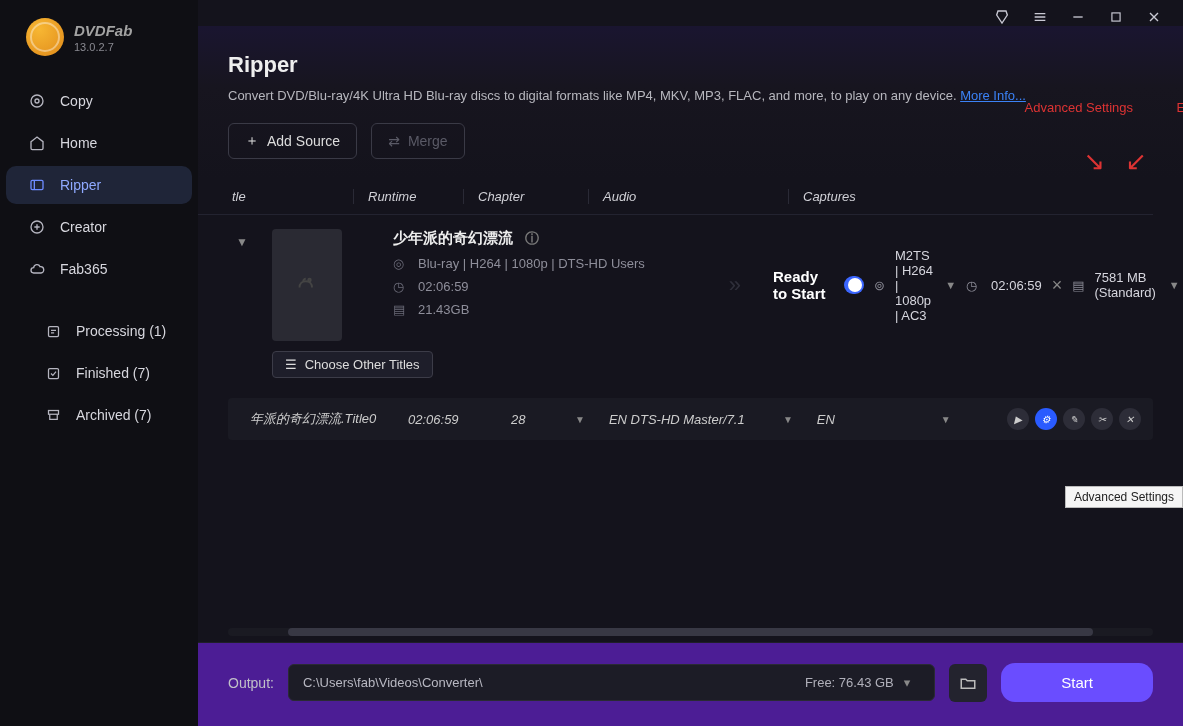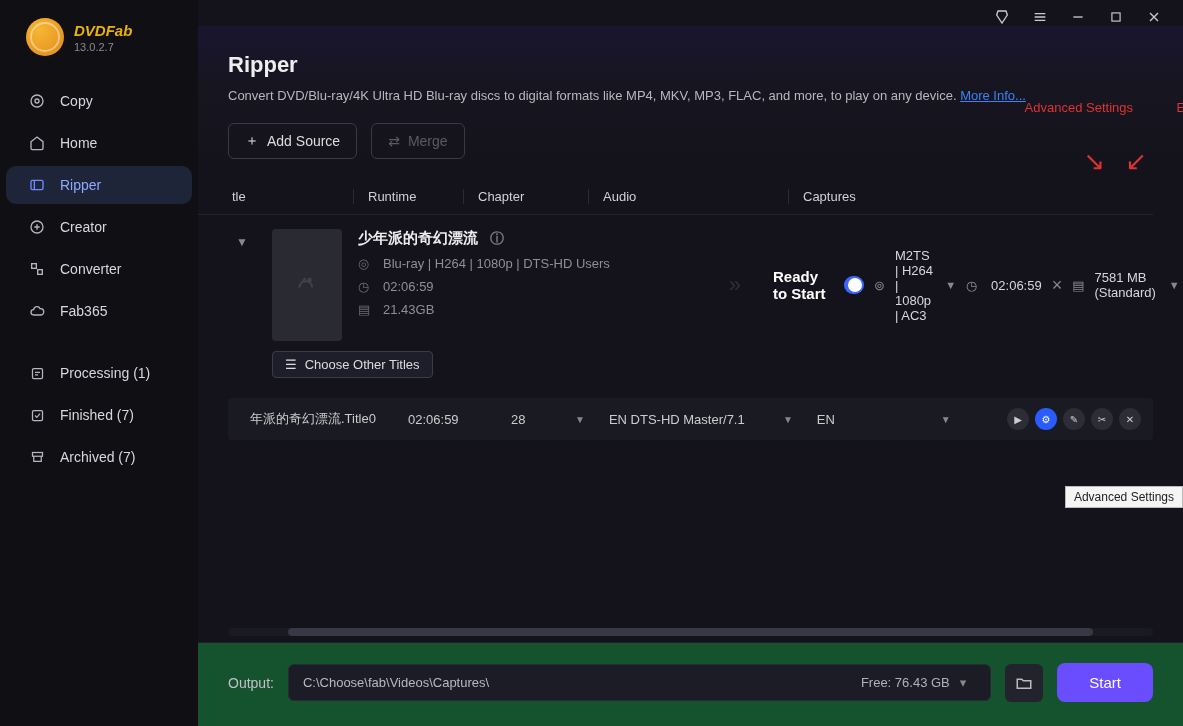--- a/index.html
+++ b/index.html
@@ -4,59 +4,59 @@
 <style>
 * { margin: 0; padding: 0; box-sizing: border-box; font-family: -apple-system, BlinkMacSystemFont, "Segoe UI", Arial, sans-serif; }
 body { background: #0a0a0f; color: #d0d0d0; width: 1183px; height: 726px; overflow: hidden; position: relative; }
 .app { display: flex; height: 100%; }
 
 
 .sidebar { width: 198px; background: #0f0f14; display: flex; flex-direction: column; padding-top: 18px; }
 .logo-block { display: flex; align-items: center; gap: 10px; padding: 0 20px 20px 26px; }
 .logo-circle { width: 38px; height: 38px; border-radius: 50%; background: radial-gradient(circle at 35% 30%, #f7b733, #e08a1a); position: relative; }
 .logo-circle::after { content: ""; position: absolute; inset: 4px; border-radius: 50%; border: 2px solid rgba(255,255,255,.4); }
-.logo-text .brand { font-weight: 700; font-style: italic; font-size: 15px; color: #eab308; }
+.logo-text .brand { font-weight: 700; font-style: italic; font-size: 15px; color: #a3a3a3; }
 .logo-text .ver { font-size: 11px; color: #8a8a92; margin-top: 2px; }
 
 .nav { margin-top: 6px; }
 .nav-item { display: flex; align-items: center; gap: 14px; padding: 10px 22px; color: #d7d7de; font-size: 14px; cursor: pointer; border-radius: 10px; margin: 0 6px 4px 6px; }
 .nav-item.active { background: #1f2538; color: #8fa9ff; }
 .nav-item .ic { width: 18px; height: 18px; display: inline-flex; align-items: center; justify-content: center; color: #b5b5c0; flex: 0 0 18px; }
 .nav-item.active .ic { color: #6d8bff; }
-.nav-group { margin-top: 20px; }
+.nav-group { margin-top: 20px; margin-left: 16px; }
 
 
 .main { flex: 1; display: flex; flex-direction: column; background: #14131c; position: relative; }
 .topbar { display: flex; justify-content: flex-end; gap: 20px; padding: 8px 20px 0 0; color: #c9c9d4; }
 .topbar .tb-ic { width: 18px; height: 18px; cursor: pointer; display: inline-flex; align-items: center; justify-content: center; }
 
 .page-head { padding: 26px 30px 10px 30px; background: linear-gradient(180deg, #1a1530 0%, #17151f 40%, #14131c 100%); }
 .page-title { font-size: 22px; font-weight: 600; color: #eee; }
 .page-sub { font-size: 13px; color: #b7b7be; margin-top: 10px; }
 .page-sub .link { color: #3b82f6; text-decoration: underline; cursor: pointer; }
 
 .btn-row { display: flex; gap: 14px; margin-top: 20px; margin-bottom: 10px; }
 .btn { display: inline-flex; align-items: center; gap: 8px; border: 1px solid #3a3a46; background: transparent; color: #ddd; font-size: 14px; padding: 8px 16px; border-radius: 6px; cursor: pointer; }
 .btn.disabled { color: #5a5a66; cursor: default; }
 
 
 .table-col-head { display: flex; padding: 10px 0; color: #d0d0d6; font-size: 13px; border-bottom: 1px solid #232330; margin: 0 30px 0 0; }
-.table-col-head > div { border-left: 1px solid #2a2a36; padding-left: 14px; }
+.table-col-head > div { border-left: 1px solid #2a2a36; padding-left: 14px; font-style: italic; }
 .table-col-head > div:first-child { border-left: none; padding-left: 34px; }
 .col-title { width: 155px; }
 .col-runtime { width: 110px; }
 .col-chapter { width: 125px; }
 .col-audio { width: 200px; }
 .col-subtitle { width: 185px; }
 
 .item-card { margin: 14px 30px 0 30px; }
 .card-main { display: flex; gap: 16px; position: relative; }
 .expander { color: #888; font-size: 12px; padding-top: 6px; width: 28px; text-align: center; cursor: pointer; }
 .thumb { width: 70px; height: 112px; background: #2a2a33; border-radius: 4px; display: flex; align-items: center; justify-content: center; color: #444; }
-.card-body { flex: 1; display: flex; flex-direction: column; gap: 8px; }
+.card-body { flex: 1; display: flex; flex-direction: column; gap: 8px; margin-left: 35px; }
 .title-row { display: flex; align-items: center; gap: 12px; color: #eee; font-size: 15px; font-weight: 600; }
 .title-row .info-ic { color: #777; font-size: 14px; }
 .meta-line { display: flex; align-items: center; gap: 10px; color: #8e8e9a; font-size: 13px; }
 .meta-line .ic { width: 15px; display: inline-flex; color: #6a6a77; }
 .arrow-mid { color: #2f2f3a; font-size: 22px; align-self: center; padding: 0 16px; }
 .card-right { width: 380px; display: flex; flex-direction: row; gap: 10px; }
 .ready-row { display: flex; align-items: center; justify-content: flex-end; gap: 12px; }
 .ready-row .label { font-weight: 700; color: #fff; font-size: 15px; }
 .toggle { width: 34px; height: 18px; background: #3b66ff; border-radius: 10px; position: relative; cursor: pointer; }
 .toggle::after { content: ""; position: absolute; right: 2px; top: 2px; width: 14px; height: 14px; background: #fff; border-radius: 50%; }
@@ -64,43 +64,43 @@
 .out-line .ic { width: 15px; color: #8a8a95; display: inline-flex; }
 .out-line .dd { margin-left: auto; color: #888; font-size: 11px; cursor: pointer; }
 .close-x { color: #888; font-size: 18px; cursor: pointer; margin-left: auto; }
 
 .choose-btn { display: inline-flex; align-items: center; gap: 8px; border: 1px solid #3c3c48; background: #1e1e2a; color: #ddd; font-size: 13px; padding: 5px 12px; border-radius: 4px; cursor: pointer; margin-top: 10px; margin-left: 44px; }
 
 .annot { position: absolute; color: #d33; font-size: 13px; line-height: 1.25; pointer-events: none; }
 .arrow-red { position: absolute; color: #d33; font-size: 26px; pointer-events: none; }
 
 
-.sub-row { display: flex; align-items: center; margin: 20px 30px 0 30px; background: #1a1a23; border-radius: 4px; padding: 10px 12px; font-size: 13px; color: #ccc; gap: 8px; }
+.sub-row { display: flex; align-items: center; margin: 20px 30px 0 30px; background: #1a1a23; border-radius: 4px; padding: 10px 12px; font-size: 13px; color: #ccc; gap: 8px; font-style: italic; }
 .sub-row .dd-ic { color: #888; font-size: 10px; cursor: pointer; padding: 0 6px; }
 .sub-row .cell { padding: 0 10px; }
 .action-btns { margin-left: auto; display: flex; gap: 6px; }
 .ab { width: 22px; height: 22px; border-radius: 50%; background: #2d2d38; display: flex; align-items: center; justify-content: center; cursor: pointer; font-size: 10px; color: #ccc; }
 .ab.play { background: #2d2d38; }
 .ab.blue { background: #2a5bff; color: #fff; }
 .ab.close { background: #2d2d38; }
 
 .tooltip { position: absolute; right: 0; top: 486px; background: #f5f5f5; color: #222; font-size: 12px; padding: 3px 8px; border: 1px solid #bbb; white-space: nowrap; }
 
 
 .hscroll { height: 8px; background: #1a1a22; margin: 0 30px; border-radius: 4px; position: absolute; bottom: 90px; left: 0; right: 0; }
 .hscroll::after { content: ""; position: absolute; left: 60px; right: 60px; top: 0; height: 8px; background: #383844; border-radius: 4px; }
 
 
-.footer { position: absolute; bottom: 0; left: 0; right: 0; padding: 20px 30px 24px 30px; display: flex; align-items: center; gap: 14px; border-top: 1px solid #1f1f28; background: #14532d; }
+.footer { position: absolute; bottom: 0; left: 0; right: 0; padding: 20px 30px 24px 30px; display: flex; align-items: center; gap: 14px; border-top: 1px solid #1f1f28; background: #4c1d95; }
 .footer .lbl { font-size: 14px; color: #c0c0c8; }
 .path-box { flex: 1; display: flex; align-items: center; background: #1c1c26; border: 1px solid #2a2a34; border-radius: 6px; padding: 10px 14px; color: #b8b8c2; font-size: 13px; }
 .path-box .free { margin-left: auto; color: #b0b0ba; }
 .path-box .chev { color: #888; padding: 0 10px; cursor: pointer; }
 .folder-btn { width: 38px; height: 38px; background: #23232e; border-radius: 6px; display: flex; align-items: center; justify-content: center; cursor: pointer; color: #bbb; }
-.start-btn { background: #6a4dff; color: #fff; font-size: 15px; font-weight: 500; border: none; border-radius: 8px; padding: 11px 32px; cursor: pointer; }
+.start-btn { background: #6a4dff; color: #fff; font-size: 15px; font-weight: 500; border: none; border-radius: 14px; padding: 11px 60px; cursor: pointer; }
 
 svg { display: block; }
 </style>
 </head>
 <body>
 
 <div class="app">
 
   <div class="sidebar">
     <div class="logo-block">
@@ -138,29 +138,20 @@
         <span>Ripper</span>
       </div>
       <div class="nav-item">
         <span class="ic">
             <svg width="16" height="16" viewBox="0 0 24 24" fill="none" stroke="currentColor" stroke-width="2">
               <circle cx="12" cy="12" r="9"></circle>
               <path d="M12 8v8M8 12h8"></path>
             </svg>
           </span>
         <span>Creator</span>
-      </div>
-      <div class="nav-item">
-        <span class="ic">
-            <svg width="16" height="16" viewBox="0 0 24 24" fill="none" stroke="currentColor" stroke-width="2">
-              <rect x="4" y="4" width="7" height="7"></rect>
-              <rect x="13" y="13" width="7" height="7"></rect>
-            </svg>
-          </span>
-        <span>Converter</span>
       </div>
       <div class="nav-item">
         <span class="ic">
             <svg width="16" height="16" viewBox="0 0 24 24" fill="none" stroke="currentColor" stroke-width="2">
               <path d="M18 18H7a4 4 0 010-8 5 5 0 019.6-1.5A3.5 3.5 0 0118 18z"></path>
             </svg>
           </span>
         <span>Fab365</span>
       </div>
     </div>
@@ -332,21 +323,21 @@
       </div>
     </div>
 
     <div class="tooltip">Advanced Settings</div>
 
     <div class="hscroll"></div>
 
     <div class="footer">
       <span class="lbl">Output:</span>
       <div class="path-box">
-        <span>C:\Choose\fab\Videos\Captures\</span>
+        <span>C:\Users\fab\Videos\Converter\</span>
         <span class="free">Free: 76.43 GB</span>
         <span class="chev">▾</span>
       </div>
       <div class="folder-btn">
         <svg width="18" height="18" viewBox="0 0 24 24" fill="none" stroke="currentColor" stroke-width="2">
             <path d="M3 7h6l2 2h10v10H3z"></path>
           </svg>
       </div>
       <button class="start-btn">Start</button>
     </div>

